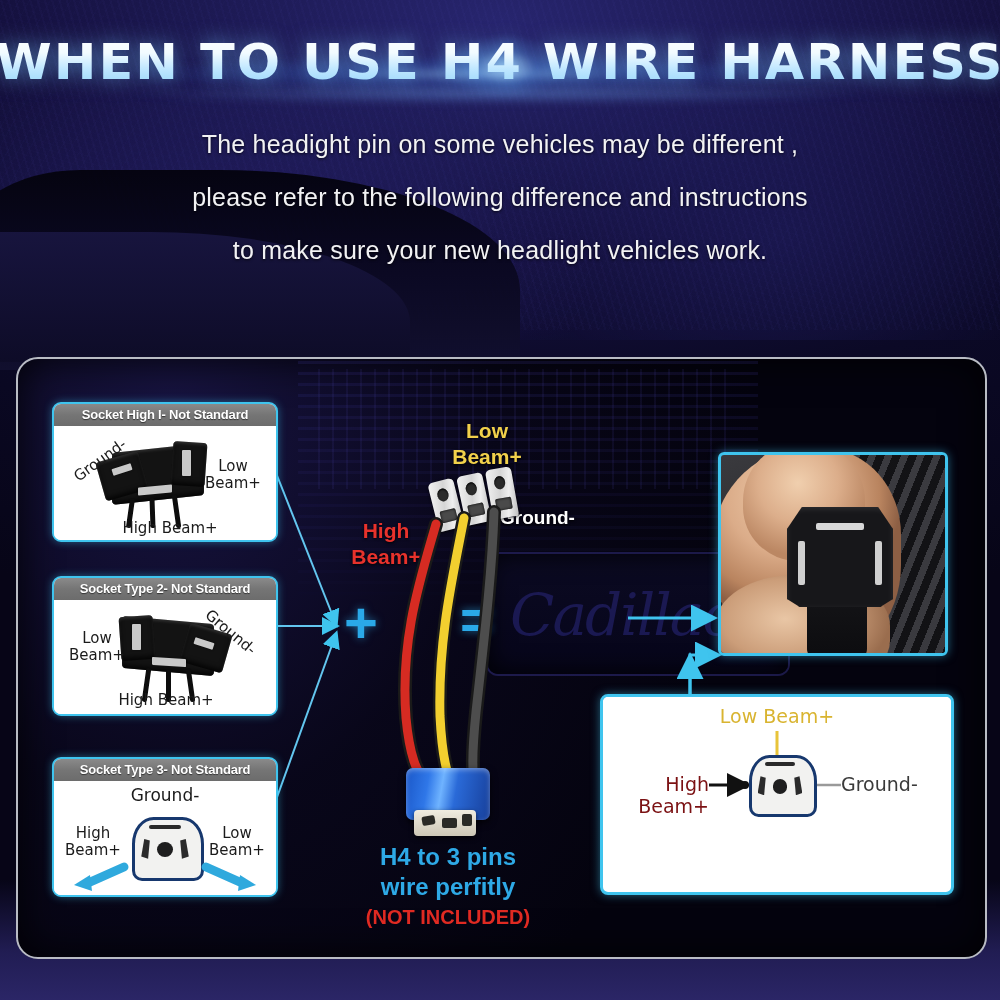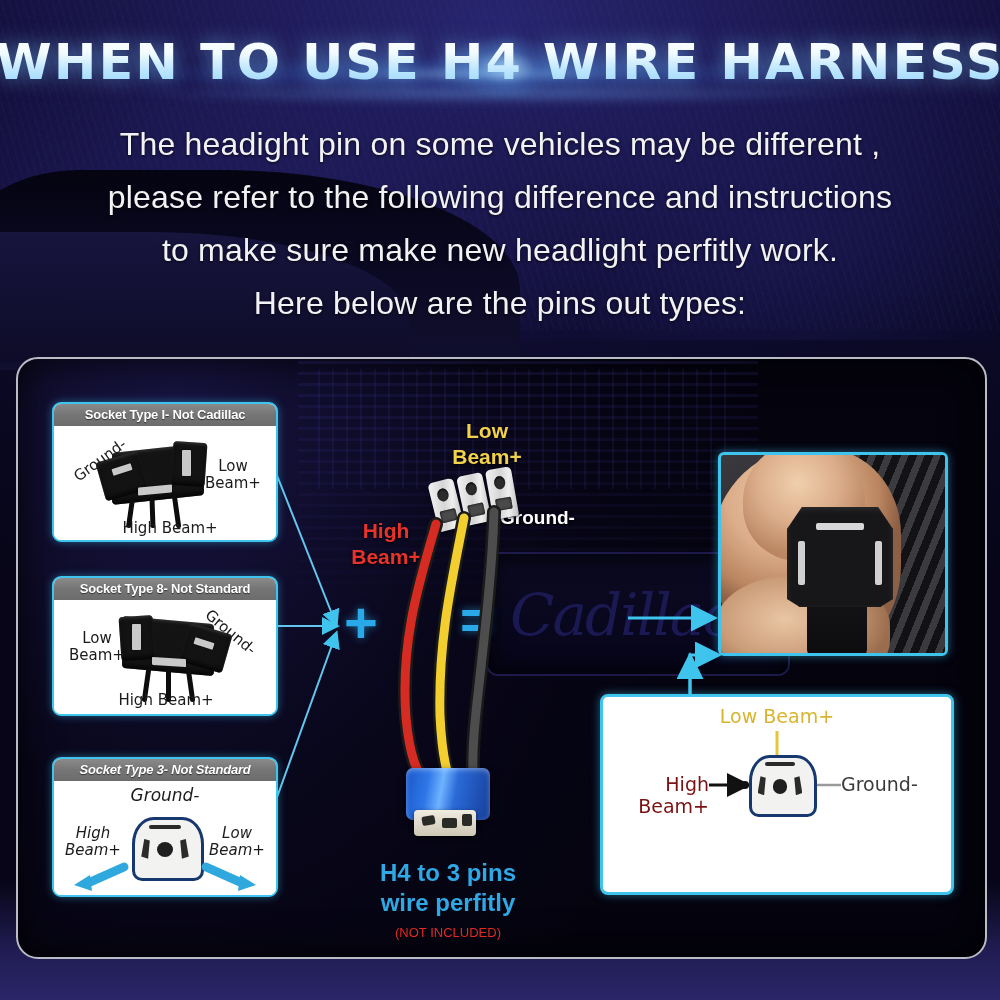--- a/index.html
+++ b/index.html
@@ -55,21 +55,21 @@
     background:linear-gradient(180deg,#ffffff 0%,#f2fbff 34%,#bfe7ff 62%,#8fd2f8 100%);
     -webkit-background-clip:text;background-clip:text;color:transparent;
     text-shadow:none;
     filter:drop-shadow(0 0 10px rgba(120,200,255,.55));
     white-space:nowrap;
     transform:scaleX(1.02);
   }
 
   
   .intro{position:absolute;left:50px;top:118px;width:900px;text-align:center;
-    color:#f2f2f4;font-size:32px;line-height:53px;letter-spacing:.2px;
+    color:#f2f2f4;font-size:25px;line-height:53px;letter-spacing:.2px;
     text-shadow:0 1px 3px rgba(0,0,0,.75);}
   .intro div{white-space:nowrap;}
 
   
   .panel{position:absolute;left:16px;top:357px;width:967px;height:598px;
     border:2px solid #b9bcc4;border-radius:22px;overflow:hidden;
     background:
       radial-gradient(60% 120% at 16% 10%, rgba(26,22,72,.85) 0%, rgba(8,6,24,.9) 55%, rgba(4,3,14,1) 100%),
       linear-gradient(180deg,#090718 0%,#0a0820 40%,#120f32 100%);
     box-shadow:inset 0 0 40px rgba(0,0,0,.85);}
@@ -89,21 +89,21 @@
   
   .sbox{position:absolute;width:222px;border:2px solid #3fc4ee;border-radius:9px;overflow:hidden;
     background:#ffffff;box-shadow:0 0 9px rgba(63,196,238,.45);}
   .sbox .hdr{height:22px;line-height:22px;text-align:center;color:#ffffff;
     font-size:13px;font-weight:700;letter-spacing:-.2px;
     background:linear-gradient(180deg,#8a8a8a 0%,#757575 50%,#6c6c6c 100%);
     text-shadow:0 1px 1px rgba(0,0,0,.55);}
   .sbox .body{position:relative;height:114px;background:#fff;}
   .sb1{left:52px;top:402px;}
   .sb2{left:52px;top:576px;}
-  .sb3{left:52px;top:757px;font-style:italic;}
+  .sb3{left:52px;top:757px;}
   .lbl{position:absolute;font-family:"DejaVu Sans", sans-serif;color:#1b1b1b;
     font-size:15px;line-height:17px;font-weight:400;white-space:pre-line;text-align:center;}
 
   
   .conn{position:absolute;}
   .conn .shell{position:absolute;background:#131313;border-radius:4px;
     box-shadow:inset 0 2px 3px rgba(255,255,255,.12), inset 0 -3px 5px rgba(0,0,0,.8);}
   .conn .slot{position:absolute;background:#c9c9c9;border-radius:1px;box-shadow:0 0 2px rgba(0,0,0,.6);}
   .conn .wire{position:absolute;background:#0d0d0d;border-radius:2px;}
 
@@ -130,23 +130,23 @@
     background:#4a4a4a;box-shadow:inset 0 0 3px #000;}
 
   .plus,.equals{position:absolute;color:#2aa9e8;font-weight:700;
     text-shadow:0 0 8px rgba(42,169,232,.6);}
 
   .pf{position:absolute;color:#ffffff;font-weight:700;text-align:center;
     font-family:"DejaVu Sans Condensed","DejaVu Sans", sans-serif;
     letter-spacing:.5px;line-height:38px;
     text-shadow:0 2px 6px rgba(0,0,0,.95);}
 
-  .caption{position:absolute;text-align:center;line-height:30px;margin-top:16px;}
+  .caption{position:absolute;text-align:center;line-height:30px;}
   .caption .c1{color:#2ea9e6;font-size:24px;font-weight:700;}
-  .caption .c2{color:#e02a22;font-size:13px;font-weight:400;}
+  .caption .c2{color:#e02a22;font-size:20px;font-weight:700;}
 
   
   .photo{position:absolute;left:718px;top:452px;width:224px;height:198px;
     border:3px solid #3fc4ee;border-radius:6px;overflow:hidden;
     background:linear-gradient(160deg,#3a3a3e 0%,#2c2c30 40%,#1c1c20 100%);
     box-shadow:0 0 10px rgba(63,196,238,.5);}
   .photo .fins{position:absolute;right:-10px;top:-18px;width:150px;height:235px;
     background:repeating-linear-gradient(108deg,#3b3b40 0 7px,#111114 7px 15px);
     transform:rotate(4deg);opacity:.95;}
   .photo .hand{position:absolute;left:-10px;top:-6px;width:190px;height:215px;border-radius:48% 40% 46% 52%;
@@ -193,22 +193,21 @@
   <div class="bg-bottomglow"></div>
 
   <div class="title-streak"></div>
   <div class="title-streak2"></div>
   <div class="title-burst"></div>
   <h1 class="title">WHEN TO USE H4 WIRE HARNESS</h1>
 
   <div class="intro">
     <div>The headight pin on some vehicles may be different ,</div>
     <div>please refer to the following difference and instructions</div>
-    <div>to make sure make new headlight perfitly work.</div>
-    <div>Here below are the pins out types:</div>
+    <div>to make sure your new headlight vehicles work.</div>
   </div>
 
   <div class="panel">
     <div class="panel-grille"></div>
     <div class="panel-grille2"></div>
     <div class="panel-plate"></div>
     <div class="panel-script">Cadillac</div>
   </div>
 
   <svg class="overlay" viewBox="0 0 1000 1000">
@@ -225,42 +224,42 @@
     <path d="M276,626 L336,626" stroke="#63c6ef" stroke-width="2" fill="none" marker-end="url(#ah)"></path>
     <path d="M276,800 L336,634" stroke="#63c6ef" stroke-width="2" fill="none" marker-end="url(#ah)"></path>
 
     <path d="M690,880 L690,655 L716,655" stroke="#3fc4ee" stroke-width="3" fill="none" marker-end="url(#ah)"></path>
     <path d="M690,700 L690,658" stroke="#3fc4ee" stroke-width="3" fill="none" marker-end="url(#ah)"></path>
 
     <path d="M628,618 L712,618" stroke="#3fc4ee" stroke-width="3" fill="none" marker-end="url(#ah)"></path>
   </svg>
 
   <div class="sbox sb1">
-    <div class="hdr">Socket Type I- Not Cadillac</div>
+    <div class="hdr">Socket High I- Not Standard</div>
     <div class="body">
       <div class="conn">
         <div class="shell" style="left:58px;top:22px;width:92px;height:52px;transform:skewY(-6deg);"></div>
         <div class="shell" style="left:46px;top:30px;width:44px;height:40px;transform:rotate(-16deg);"></div>
         <div class="shell" style="left:118px;top:16px;width:34px;height:44px;transform:rotate(4deg);"></div>
         <div class="slot" style="left:128px;top:24px;width:9px;height:26px;"></div>
         <div class="slot" style="left:58px;top:40px;width:20px;height:7px;transform:rotate(-18deg);"></div>
         <div class="slot" style="left:84px;top:60px;width:34px;height:8px;transform:skewY(-5deg);"></div>
         <div class="wire" style="left:74px;top:72px;width:5px;height:30px;transform:rotate(8deg);"></div>
         <div class="wire" style="left:96px;top:72px;width:5px;height:30px;transform:rotate(-2deg);"></div>
         <div class="wire" style="left:120px;top:68px;width:5px;height:34px;transform:rotate(-8deg);"></div>
       </div>
       <div class="lbl" style="left:16px;top:26px;transform:rotate(-36deg);">Ground-</div>
       <div class="lbl" style="left:146px;top:32px;width:66px;">Low
 Beam+</div>
       <div class="lbl" style="left:56px;top:94px;width:120px;">High Beam+</div>
     </div>
   </div>
 
   <div class="sbox sb2">
-    <div class="hdr">Socket Type 8- Not Standard</div>
+    <div class="hdr">Socket Type 2- Not Standard</div>
     <div class="body">
       <div class="conn">
         <div class="shell" style="left:68px;top:20px;width:92px;height:52px;transform:skewY(5deg);"></div>
         <div class="shell" style="left:66px;top:16px;width:34px;height:44px;transform:rotate(-4deg);"></div>
         <div class="shell" style="left:130px;top:28px;width:44px;height:40px;transform:rotate(16deg);"></div>
         <div class="slot" style="left:78px;top:24px;width:9px;height:26px;"></div>
         <div class="slot" style="left:140px;top:40px;width:20px;height:7px;transform:rotate(18deg);"></div>
         <div class="slot" style="left:98px;top:58px;width:34px;height:8px;transform:skewY(4deg);"></div>
         <div class="wire" style="left:90px;top:68px;width:5px;height:34px;transform:rotate(8deg);"></div>
         <div class="wire" style="left:112px;top:70px;width:5px;height:32px;transform:rotate(0deg);"></div>

